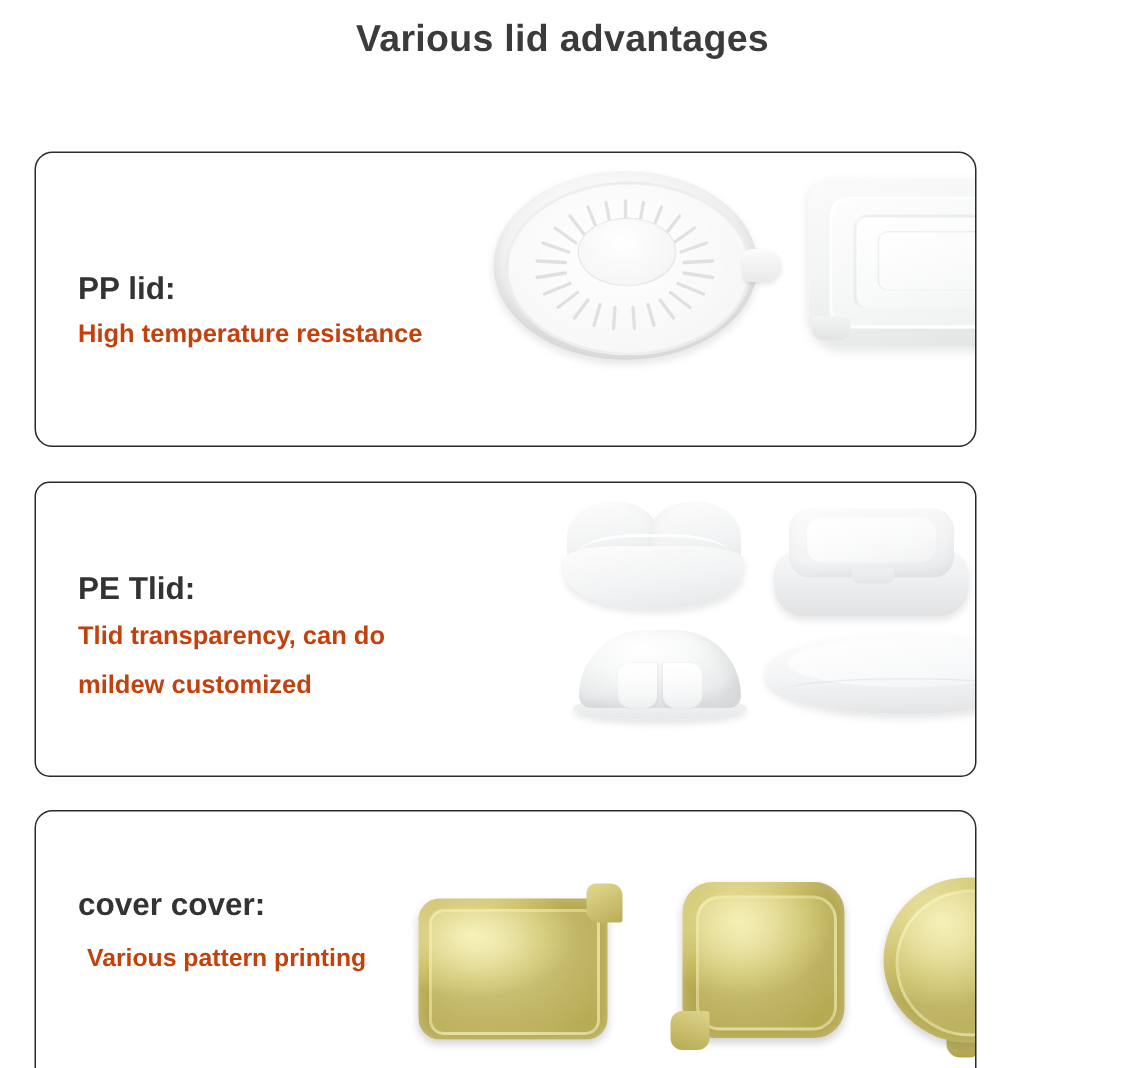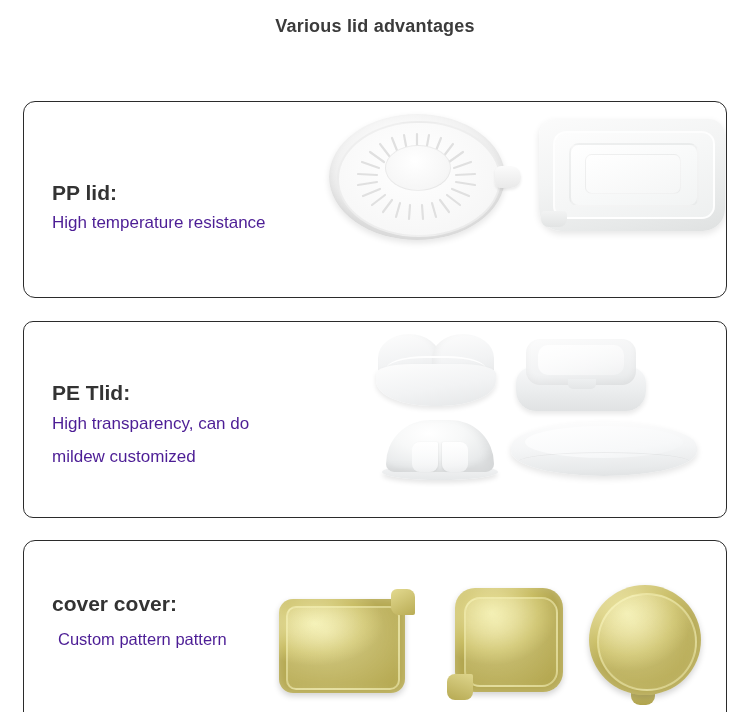--- a/index.html
+++ b/index.html
@@ -11,37 +11,37 @@
     width: 750px;
     height: 712px;
     font-family: "Liberation Sans", sans-serif;
     color: #3a3a3a;
     overflow: hidden;
     position: relative;
   }
 
   .page-title {
     text-align: center;
-    font-size: 18px;
+    font-size: 25px;
     font-weight: bold;
     color: #3b3b3b;
     letter-spacing: 0.2px;
     padding-top: 10px;
     height: 34px;
     line-height: 32px;
   }
 
   .cards {
     position: relative;
   }
 
   .card {
     position: absolute;
     left: 23px;
-    width: 704px;
+    width: 628px;
     border: 1.4px solid #2b2b2b;
     border-radius: 12px;
     background: #ffffff;
     box-sizing: border-box;
     overflow: hidden;
   }
   .card-1 { top: 57px;  height: 197px; }
   .card-2 { top: 277px; height: 197px; border-radius: 10px; }
   .card-3 { top: 496px; height: 195px; }
 
@@ -64,22 +64,22 @@
     font-size: 21px;
     font-weight: bold;
     color: #333333;
     line-height: 25px;
     white-space: nowrap;
   }
   .card-3 .head-line { line-height: 25px; }
 
   .sub-line {
     font-size: 17px;
-    font-weight: normal;
-    color: #4c1d95;
+    font-weight: bold;
+    color: #c2410c;
     line-height: 29px;
     white-space: nowrap;
   }
   .card-1 .sub-line { margin-top: 3px; }
   .card-2 .sub-line { margin-top: 4px; }
   .card-3 .sub-line { margin-top: 9px; margin-left: 6px; font-size: 16.5px; }
 
   
   .art {
     position: absolute;
@@ -423,21 +423,21 @@
         </div>
 
       </div>
     </div>
 
     <div class="card card-2">
       <div class="card-inner">
 
         <div class="text-block">
           <div class="head-line">PE Tlid:</div>
-          <div class="sub-line">High transparency, can do</div>
+          <div class="sub-line">Tlid transparency, can do</div>
           <div class="sub-line">mildew customized</div>
         </div>
 
         <div class="art heart-lid">
           <div class="lobe lobe-l"></div>
           <div class="lobe lobe-r"></div>
           <div class="base"></div>
           <div class="seam"></div>
         </div>
 
@@ -462,21 +462,21 @@
         </div>
 
       </div>
     </div>
 
     <div class="card card-3">
       <div class="card-inner">
 
         <div class="text-block">
           <div class="head-line">cover cover:</div>
-          <div class="sub-line">Custom pattern pattern</div>
+          <div class="sub-line">Various pattern printing</div>
         </div>
 
         <div class="art gold-rect">
           <div class="foil"></div>
           <div class="inner"></div>
           <div class="tab"></div>
         </div>
 
         <div class="art gold-sq">
           <div class="foil"></div>

